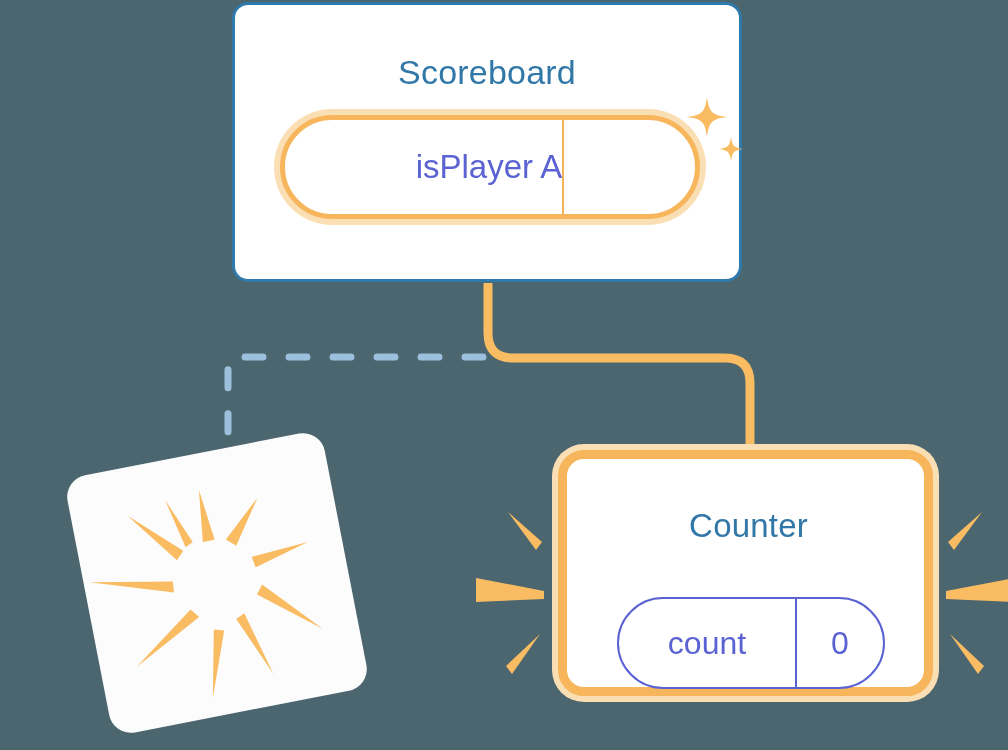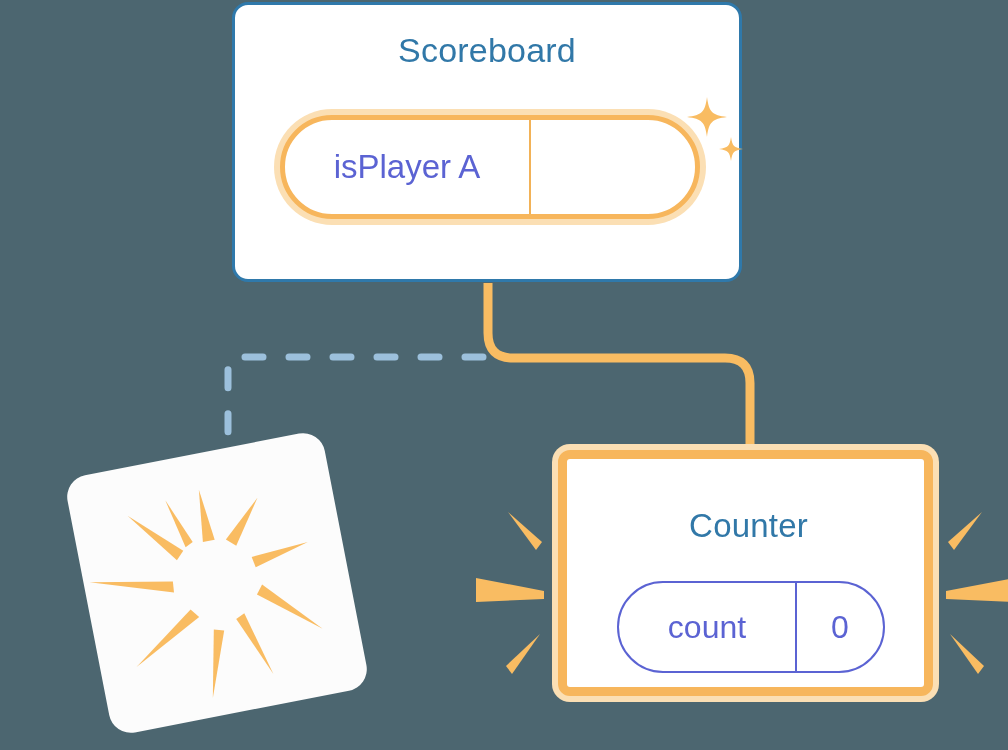--- a/index.html
+++ b/index.html
@@ -40,21 +40,21 @@
     z-index: 4;
   }
   .card-title {
     text-align: center;
     color: #3178A8;
     font-size: 34px;
     font-weight: 400;
     letter-spacing: 0.2px;
   }
   .card-scoreboard .card-title {
-    margin-top: 26px;
+    margin-top: 48px;
   }
 
   
   .pill-wrap {
     position: absolute;
     left: 45px;
     top: 110px;
     width: 420px;
     height: 104px;
   }
@@ -62,20 +62,21 @@
     position: absolute;
     inset: 0;
     box-sizing: border-box;
     background: #FFFFFF;
     border: 5px solid #F7B65C;
     border-radius: 52px;
     box-shadow: 0 0 0 6px #FBDFB4;
     display: flex;
     align-items: center;
     overflow: hidden;
+    flex-direction: column;
   }
   .pill-highlight .pill-key {
     flex: 0 0 244px;
     text-align: center;
     color: #5B63D3;
     font-size: 33px;
     font-weight: 400;
     border-right: 2px solid #F2B257;
     line-height: 94px;
     height: 94px;
@@ -101,33 +102,33 @@
   
   .card-counter {
     position: absolute;
     left: 558px;
     top: 450px;
     width: 375px;
     height: 246px;
     box-sizing: border-box;
     background: #FFFFFF;
     border: 9px solid #F7B65C;
-    border-radius: 12px;
+    border-radius: 26px;
     box-shadow: 0 0 0 6px #FBDFB4;
     z-index: 4;
     padding-left: 6px;
   }
   .card-counter .card-title {
     margin-top: 48px;
     font-size: 33px;
   }
   .pill-plain {
     position: absolute;
     left: 50px;
-    top: 122px;
+    top: 138px;
     width: 268px;
     height: 92px;
     box-sizing: border-box;
     background: #FFFFFF;
     border: 2px solid #5B63D3;
     border-radius: 46px;
     display: flex;
     align-items: center;
     overflow: hidden;
   }

